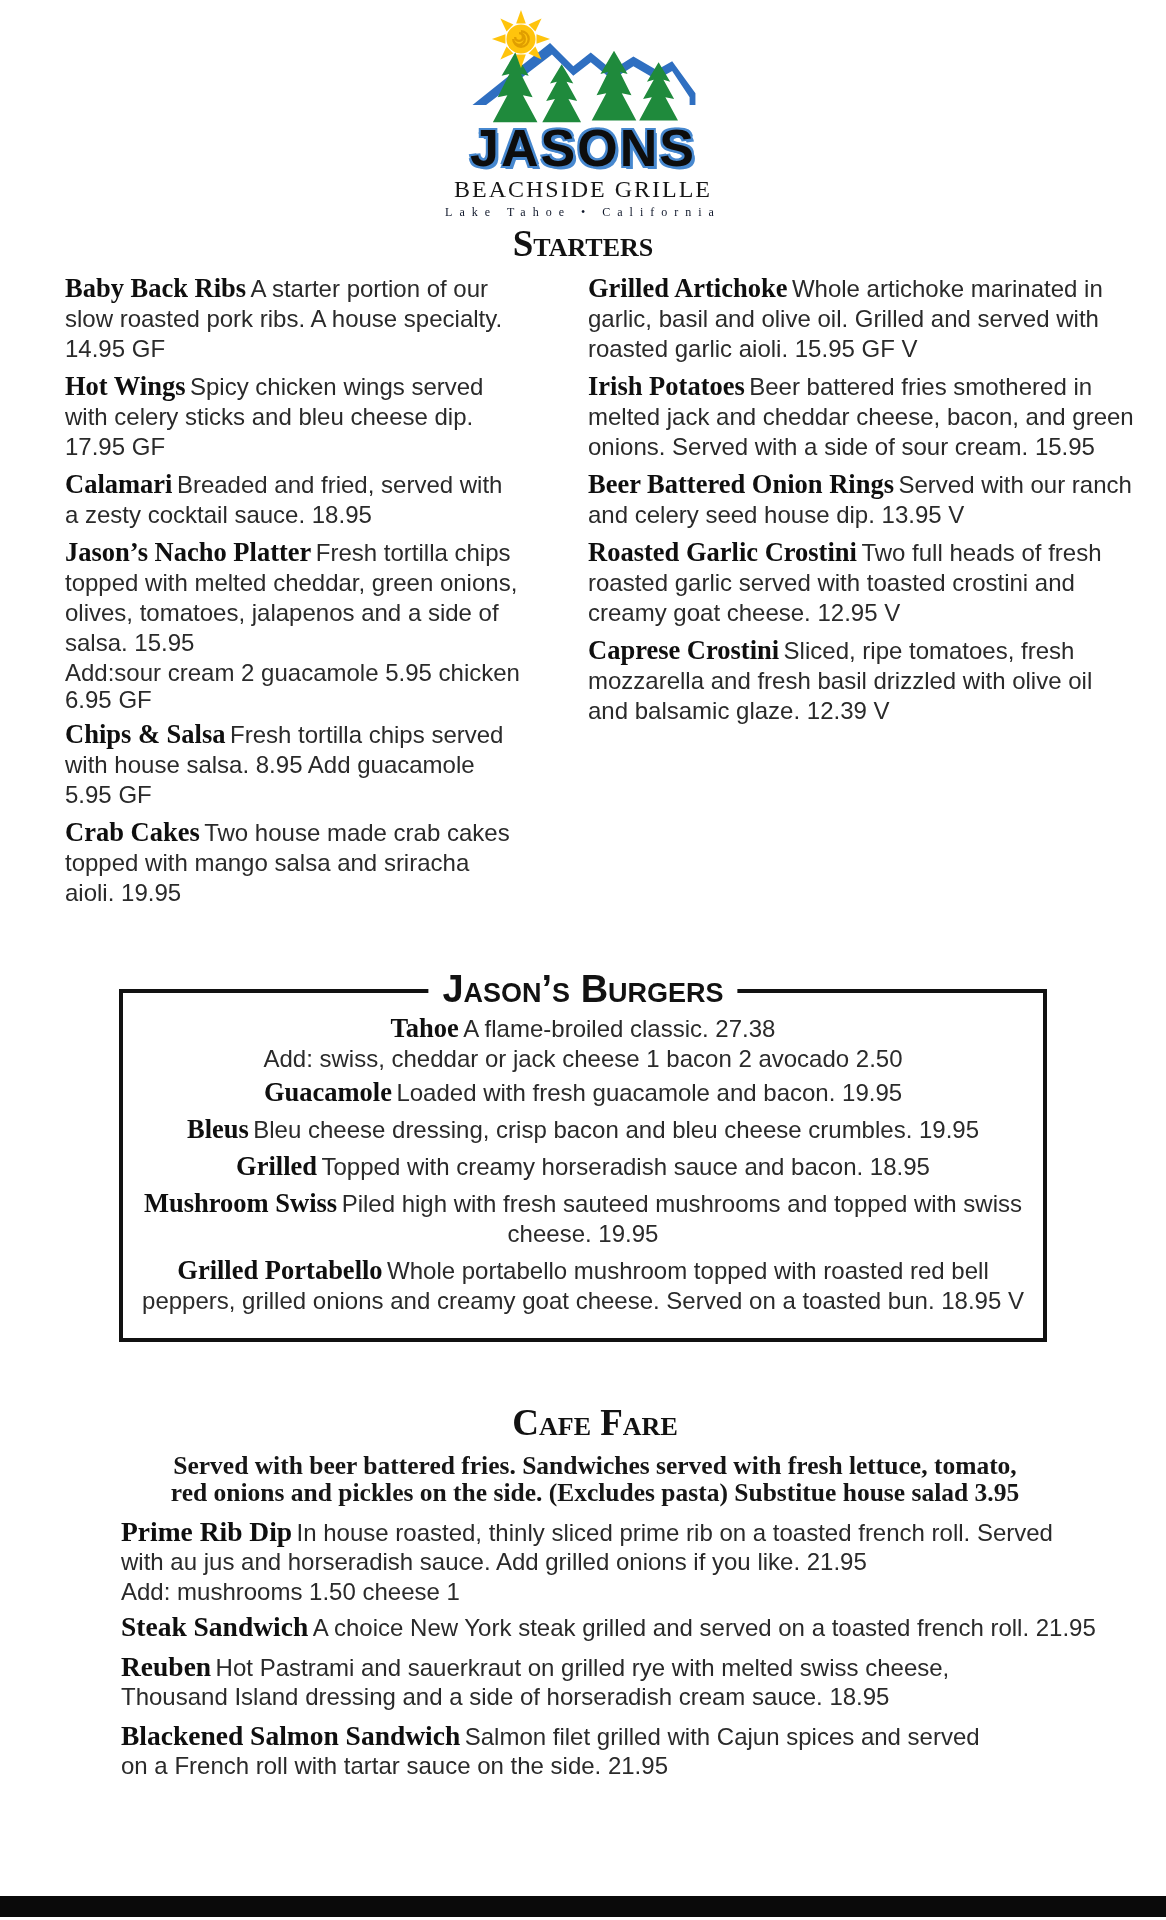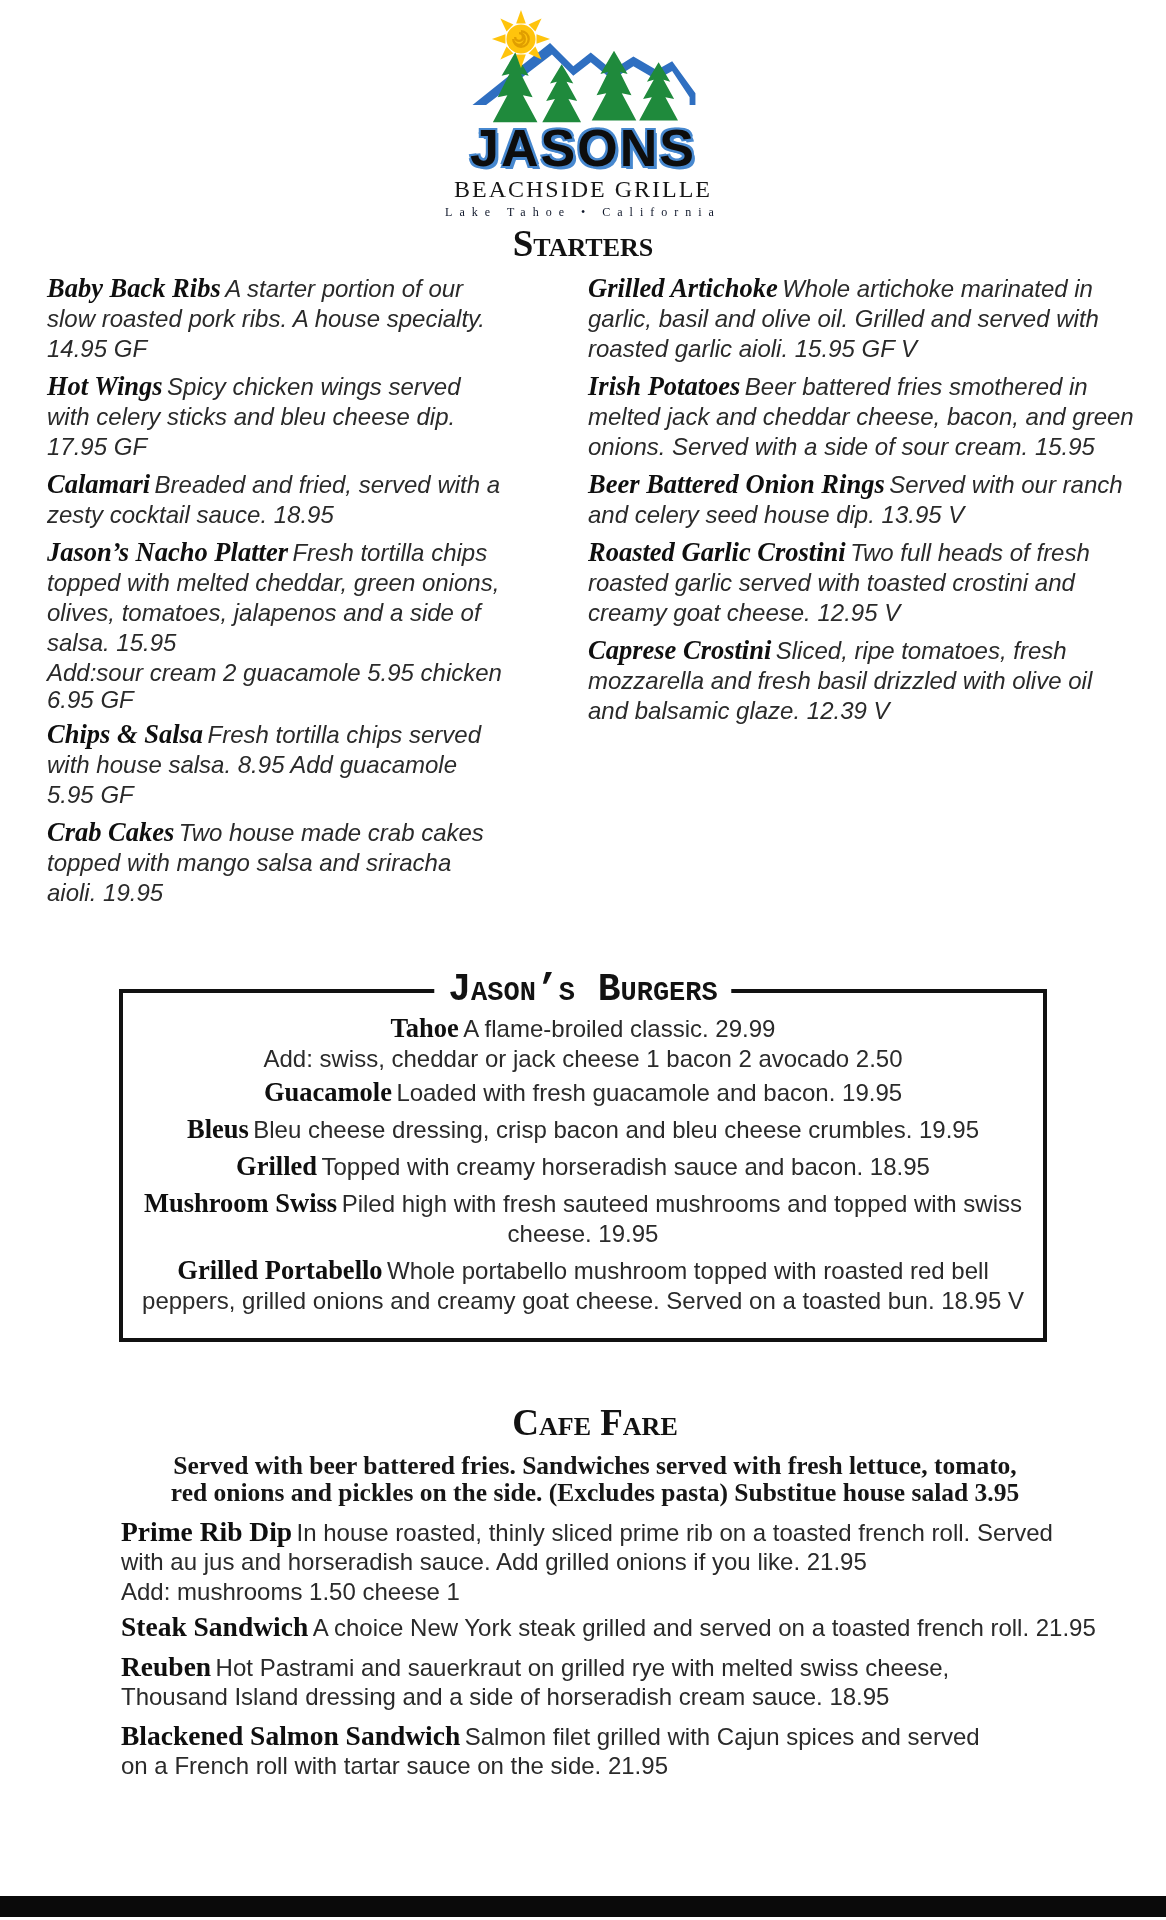--- a/index.html
+++ b/index.html
@@ -21,32 +21,32 @@
   .section-title{
     font-family:"Liberation Serif",serif;font-variant:small-caps;font-weight:700;
     font-size:37px;line-height:1.05;text-align:center;color:#121212;margin:7px 0 9px;
   }
   
   .mi{margin:0 0 8px;line-height:27px;}
   .nm{font-family:"Liberation Serif",serif;font-weight:700;font-size:26.5px;color:#0f0f0f;}
   .ds{font-size:24px;color:#2a2a2a;white-space:pre-line;}
   .note{display:block;font-size:24px;color:#2a2a2a;}
   
-  .starters-cols{display:flex;justify-content:space-between;padding:2px 30px 0 47px;font-style:italic;}
+  .starters-cols{display:flex;justify-content:space-between;padding:2px 30px 0 65px;}
   .col-left{width:455px;}
   .col-right{width:548px;}
   
   .burger-box{
     position:relative;width:928px;margin:72px auto 0;border:4px solid #111;
     padding:22px 14px 14px;box-sizing:border-box;text-align:center;
   }
   .box-title{
     position:absolute;top:-27px;left:50%;transform:translateX(-50%);
     background:#fff;padding:0 14px;margin:0;white-space:nowrap;
-    font-family:Liberation Mono, monospace;font-variant:small-caps;font-weight:700;
+    font-family:Liberation Sans, sans-serif;font-variant:small-caps;font-weight:700;
     font-size:38px;line-height:1.25;color:#121212;
   }
   .burger-intro{
     font-family:"Liberation Serif",serif;font-size:25px;line-height:27px;
     width:880px;margin:0 auto 12px;color:#1a1a1a;
   }
   .burger-box .mi{margin-bottom:7px;}
   
   .cafe{margin-top:62px;padding-left:24px;}
   .cafe-intro{
@@ -111,21 +111,21 @@
       <p class="mi"><span class="nm">Grilled Artichoke</span> <span class="ds">Whole artichoke marinated in garlic, basil and olive oil. Grilled and served with roasted garlic aioli. 15.95 GF V</span></p>
       <p class="mi"><span class="nm">Irish Potatoes</span> <span class="ds">Beer battered fries smothered in melted jack and cheddar cheese, bacon, and green onions. Served with a side of sour cream. 15.95</span></p>
       <p class="mi"><span class="nm">Beer Battered Onion Rings</span> <span class="ds">Served with our ranch and celery seed house dip. 13.95 V</span></p>
       <p class="mi"><span class="nm">Roasted Garlic Crostini</span> <span class="ds">Two full heads of fresh roasted garlic served with toasted crostini and creamy goat cheese. 12.95 V</span></p>
       <p class="mi"><span class="nm">Caprese Crostini</span> <span class="ds">Sliced, ripe tomatoes, fresh mozzarella and fresh basil drizzled with olive oil and balsamic glaze. 12.39 V</span></p>
     </div>
   </div>
 
   <section class="burger-box">
     <h2 class="box-title">Jason’s Burgers</h2>
-    <p class="mi"><span class="nm">Tahoe</span> <span class="ds">A flame-broiled classic. 29.99</span><span class="note">Add: swiss, cheddar or jack cheese 1  bacon 2  avocado 2.50</span></p>
+    <p class="mi"><span class="nm">Tahoe</span> <span class="ds">A flame-broiled classic. 27.38</span><span class="note">Add: swiss, cheddar or jack cheese 1  bacon 2  avocado 2.50</span></p>
     <p class="mi"><span class="nm">Guacamole</span> <span class="ds">Loaded with fresh guacamole and bacon. 19.95</span></p>
     <p class="mi"><span class="nm">Bleus</span> <span class="ds">Bleu cheese dressing, crisp bacon and bleu cheese crumbles. 19.95</span></p>
     <p class="mi"><span class="nm">Grilled</span> <span class="ds">Topped with creamy horseradish sauce and bacon. 18.95</span></p>
     <p class="mi"><span class="nm">Mushroom Swiss</span> <span class="ds">Piled high with fresh sauteed mushrooms and topped with swiss cheese. 19.95</span></p>
     <p class="mi"><span class="nm">Grilled Portabello</span> <span class="ds">Whole portabello mushroom topped with roasted red bell peppers, grilled onions and creamy goat cheese. Served on a toasted bun. 18.95 V</span></p>
   </section>
 
   <section class="cafe">
     <h2 class="section-title">Cafe Fare</h2>
     <p class="cafe-intro">Served with beer battered fries. Sandwiches served with fresh lettuce, tomato,

